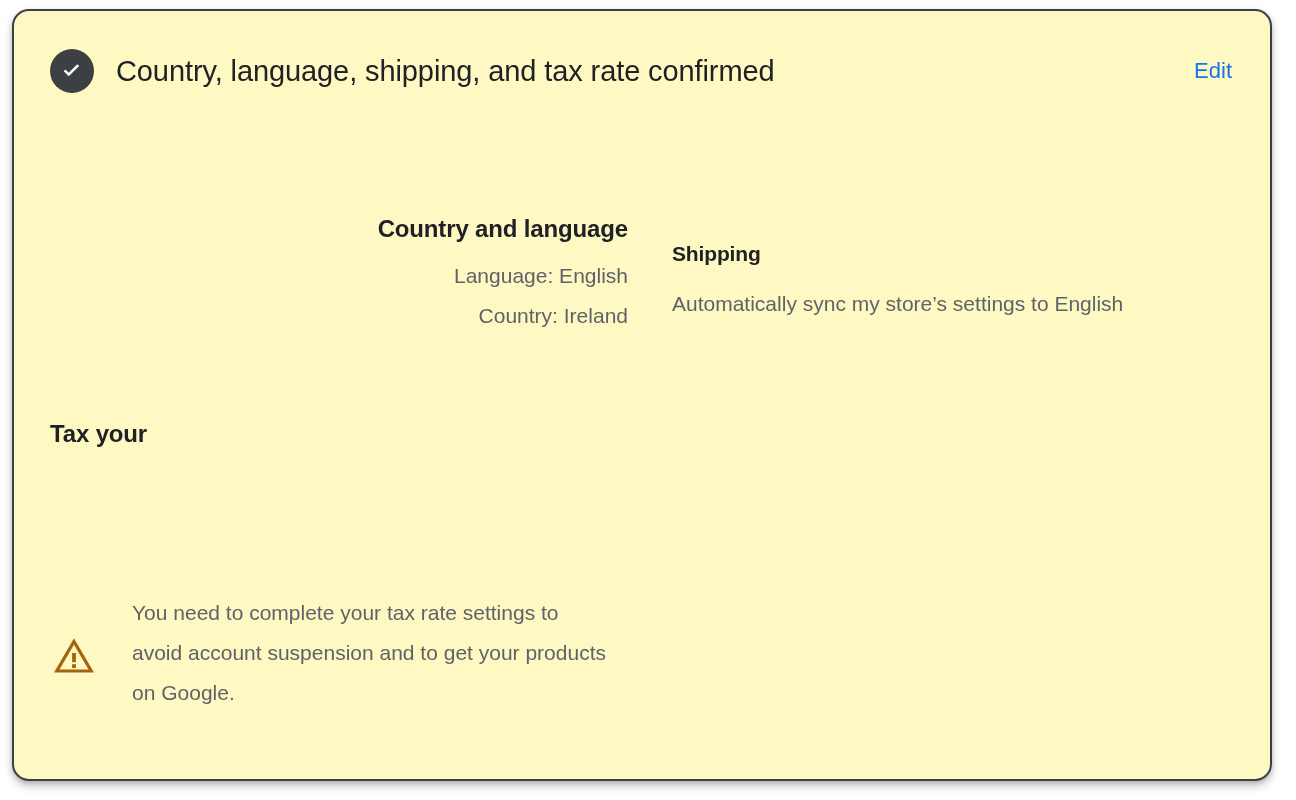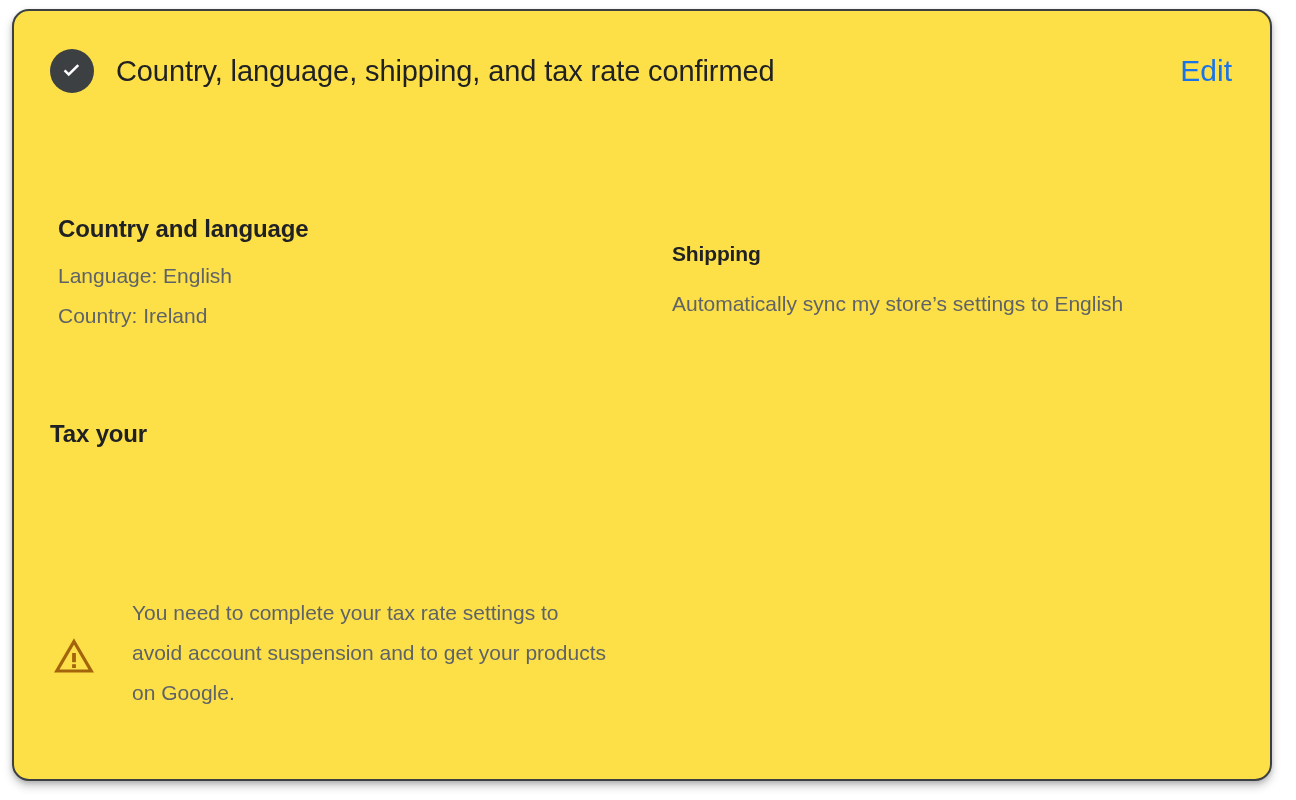--- a/index.html
+++ b/index.html
@@ -22,21 +22,21 @@
   }
 
   
   .card {
     position: absolute;
     left: 12px;
     top: 9px;
     width: 1260px;
     height: 772px;
     box-sizing: border-box;
-    background: #fde047;
+    background: #fef9c3;
     border: 2px solid #3c4043;
     border-radius: 17px;
     box-shadow: 0 5px 10px rgba(0,0,0,0.22), 0 2px 4px rgba(0,0,0,0.14);
   }
 
   
   .card-header {
     position: absolute;
     left: 0;
     top: 0;
@@ -67,21 +67,21 @@
     font-weight: 400;
     color: #202124;
     letter-spacing: -0.1px;
     line-height: 1.2;
     white-space: nowrap;
   }
 
   .header-spacer { flex: 1 1 auto; }
 
   .edit-link {
-    font-size: 30px;
+    font-size: 22px;
     font-weight: 500;
     color: #1a73e8;
     text-decoration: none;
     cursor: pointer;
     white-space: nowrap;
     padding: 4px 2px;
   }
 
   
   .body-grid {
@@ -123,21 +123,21 @@
   }
 
   .section-body {
     font-size: 21px;
     font-weight: 400;
     color: #5f6368;
     line-height: 40px;
     margin: 0;
   }
 
-  .left-block-1 { position: absolute; left: 8px; top: 83px; width: 560px; }
+  .left-block-1 { position: absolute; left: 18px; top: 83px; width: 560px; text-align: right; }
   .left-block-1 .section-body { margin-top: 12px; }
 
   .left-block-2 { position: absolute; left: 0; top: 288px; width: 560px; }
   .left-block-2 .section-body { margin-top: 17px; width: 530px; }
 
   .right-block-1 { position: absolute; left: 0; top: 78px; width: 545px; margin-top: 32px; }
   .right-block-1 .section-body { margin-top: 16px; line-height: 41px; }
 
   
   .warning-note {

